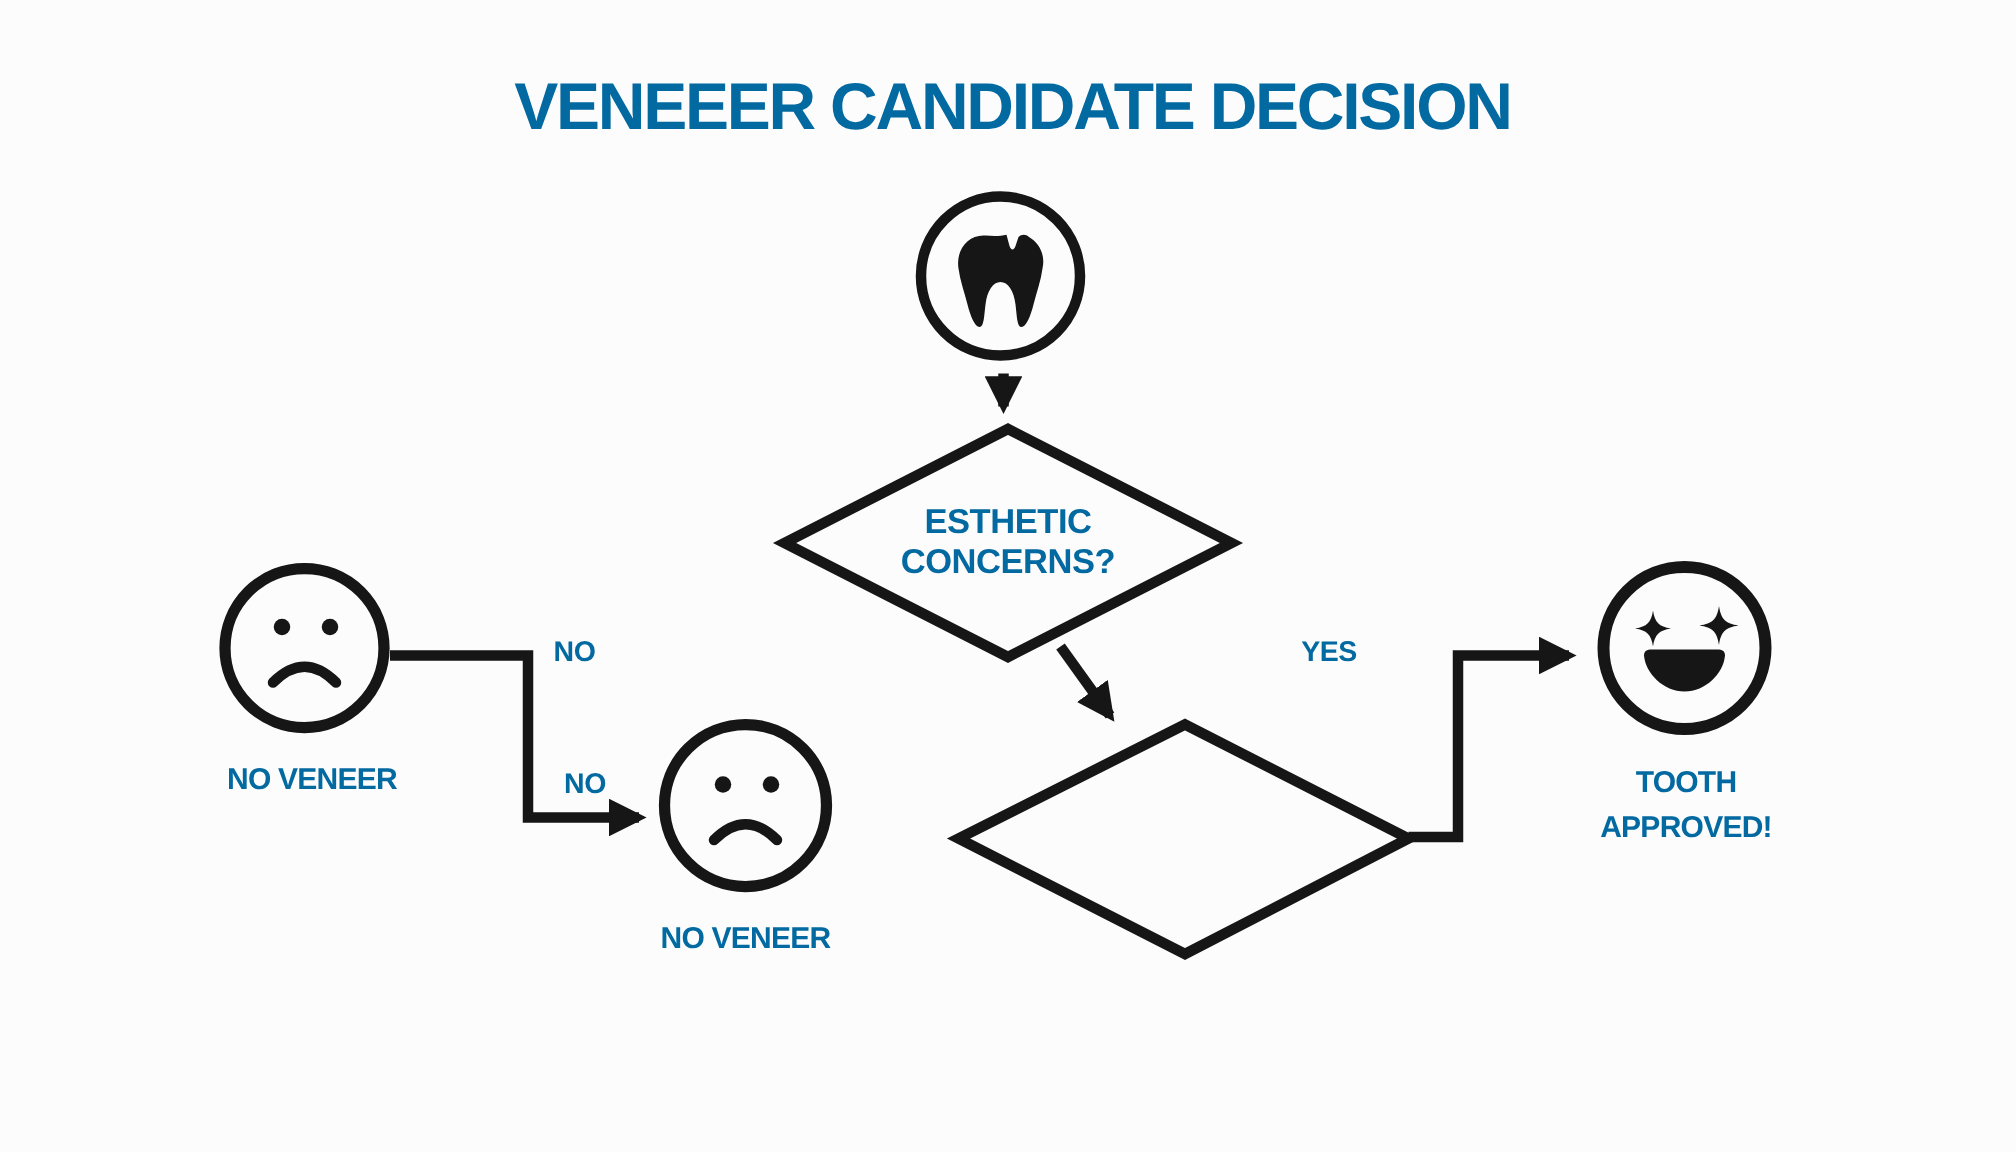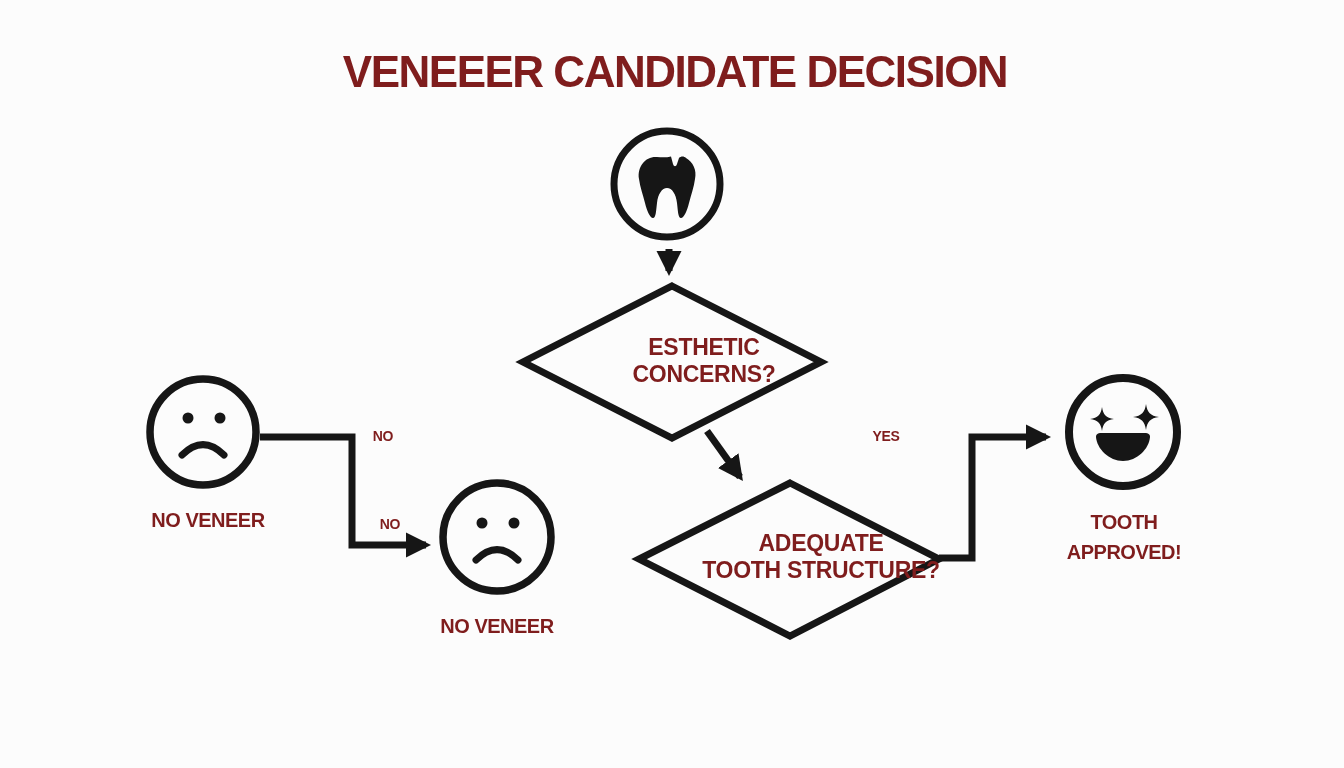--- a/index.html
+++ b/index.html
@@ -13,33 +13,33 @@
   }
   .flow-canvas {
     position: absolute;
     inset: 0;
     width: 1344px;
     height: 768px;
   }
   .lbl {
     position: absolute;
     transform: translate(-50%, -50%);
-    color: #7f1d1d;
+    color: #0369a1;
     font-weight: 700;
     text-align: center;
     white-space: pre-line;
     line-height: 1.18;
     letter-spacing: -0.3px;
     user-select: none;
   }
   .lbl-title    { left: 675px;  top: 72px;  font-size: 44px; letter-spacing: -1.5px; white-space: nowrap; }
-  .lbl-diamond  { font-size: 23px; line-height: 27px; margin-left: 32px; }
+  .lbl-diamond  { font-size: 23px; line-height: 27px; }
   .lbl-d1       { left: 672px;  top: 361px; }
   .lbl-d2       { left: 789px;  top: 557px; }
-  .lbl-branch   { font-size: 14px; white-space: nowrap; padding-left: 12px; }
+  .lbl-branch   { font-size: 19px; white-space: nowrap; padding-left: 12px; }
   .lbl-yes      { left: 880px;  top: 436px; }
   .lbl-no1      { left: 377px;  top: 436px; }
   .lbl-no2      { left: 384px;  top: 524px; }
   .lbl-outcome  { font-size: 20px; line-height: 30px; letter-spacing: -0.5px; }
   .lbl-noveneer1 { left: 208px;  top: 520px; white-space: nowrap; }
   .lbl-noveneer2 { left: 497px;  top: 626px; white-space: nowrap; }
   .lbl-approved  { left: 1124px; top: 537px; }
   .ink-stroke { stroke: #161616; fill: none; }
   .ink-fill   { fill: #161616; stroke: none; }
   .node-fill  { fill: #fcfcfc; }
@@ -108,22 +108,20 @@
       <path transform="translate(23,-15)" class="ink-fill" d="M 0,-13 C 1.3,-4.3 4.3,-1.3 13,0 C 4.3,1.3 1.3,4.3 0,13 C -1.3,4.3 -4.3,1.3 -13,0 C -4.3,-1.3 -1.3,-4.3 0,-13 Z"></path>
       <path class="ink-fill" d="M -27,5 C -27,2 -25,1 -22,1 L 22,1 C 25,1 27,2 27,5 C 26,17 14,29 0,29 C -14,29 -26,17 -27,5 Z"></path>
     </g>
   </svg>
 
   <div class="lbl lbl-title">VENEEER CANDIDATE DECISION</div>
 
   <div class="lbl lbl-diamond lbl-d1">ESTHETIC
 CONCERNS?</div>
 
-  <div class="lbl lbl-diamond lbl-d2">ADEQUATE
-TOOTH STRUCTURE?</div>
 
   <div class="lbl lbl-branch lbl-yes">YES</div>
 
   <div class="lbl lbl-branch lbl-no1">NO</div>
 
   <div class="lbl lbl-branch lbl-no2">NO</div>
 
   <div class="lbl lbl-outcome lbl-noveneer1">NO VENEER</div>
 
   <div class="lbl lbl-outcome lbl-noveneer2">NO VENEER</div>

